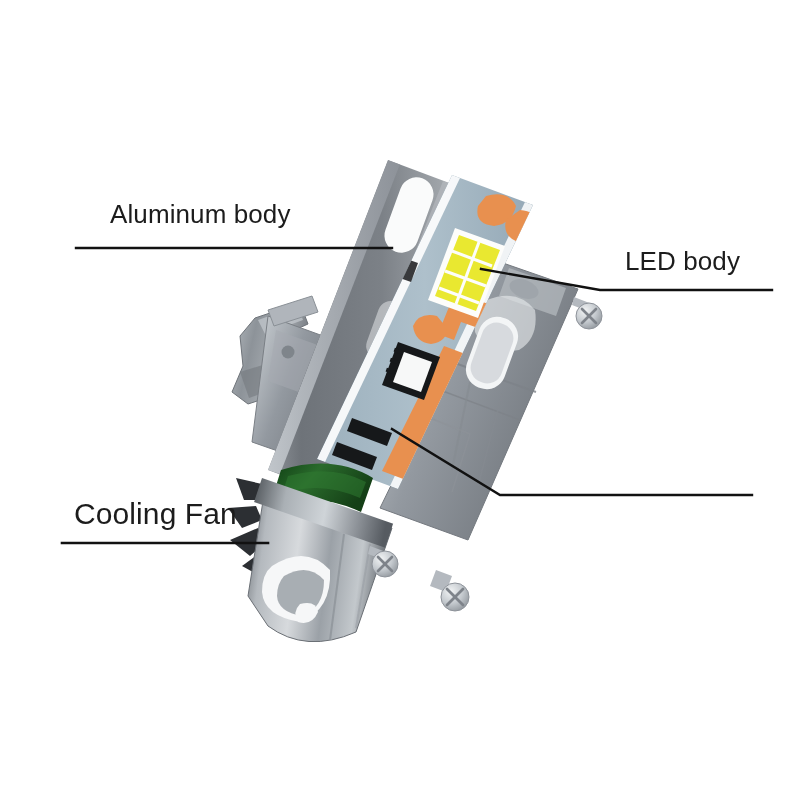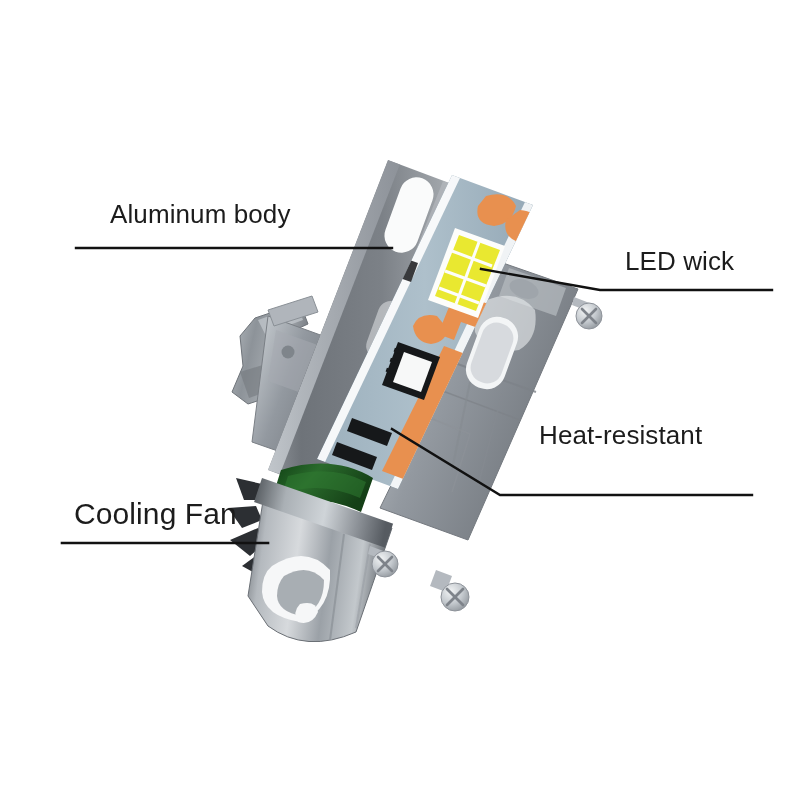--- a/index.html
+++ b/index.html
@@ -236,24 +236,23 @@
       <path d="M392,429 L500,495 L752,495" stroke-width="2.4"></path>
       <line x1="62" y1="543" x2="268" y2="543" stroke-width="2.6"></line>
     </g>
   </svg>
 
   <div class="annot" id="lbl-alum">
     <span class="ln">Aluminum body</span>
   </div>
 
   <div class="annot" id="lbl-led">
-    <span class="ln">LED wick</span>
+    <span class="ln">LED body</span>
   </div>
 
   <div class="annot" id="lbl-copper">
-    <span class="ln">Heat-resistant</span>
   </div>
 
   <div class="annot" id="lbl-fan">
     <span class="ln">Cooling Fan</span>
   </div>
 
 </div>
 
 </body></html>

